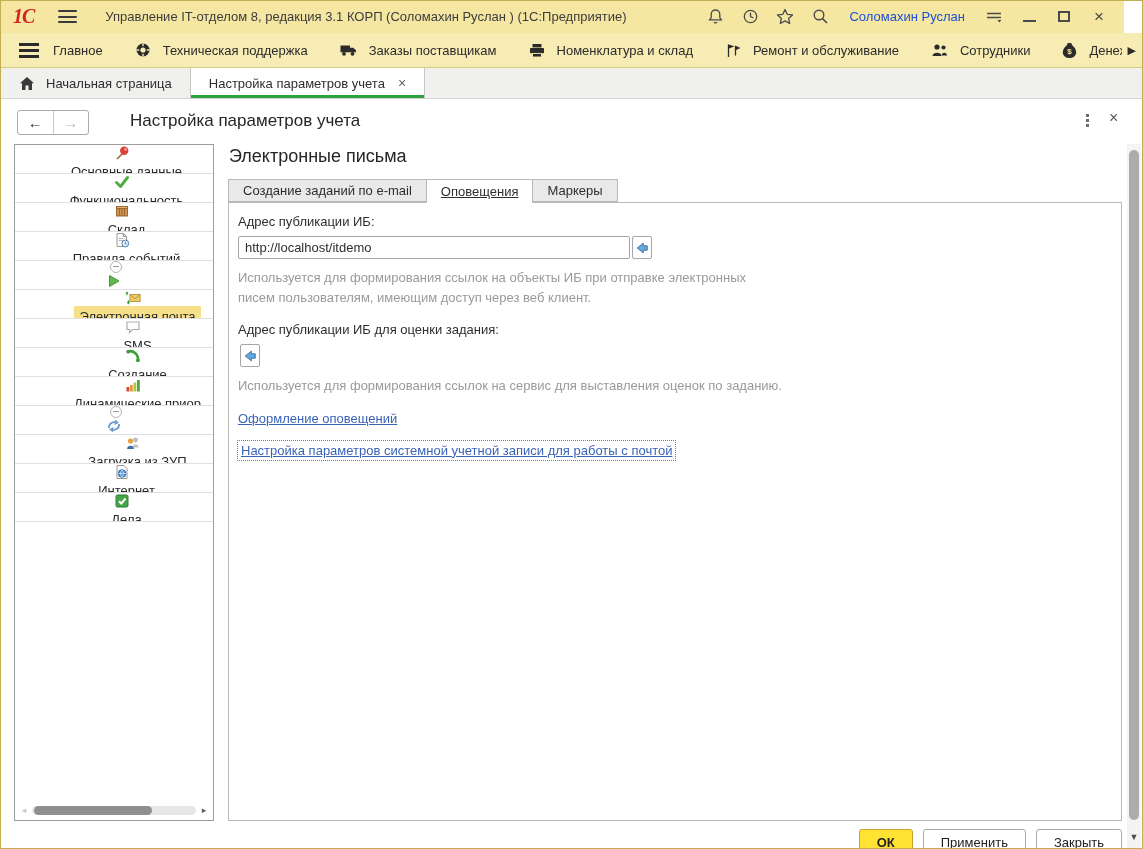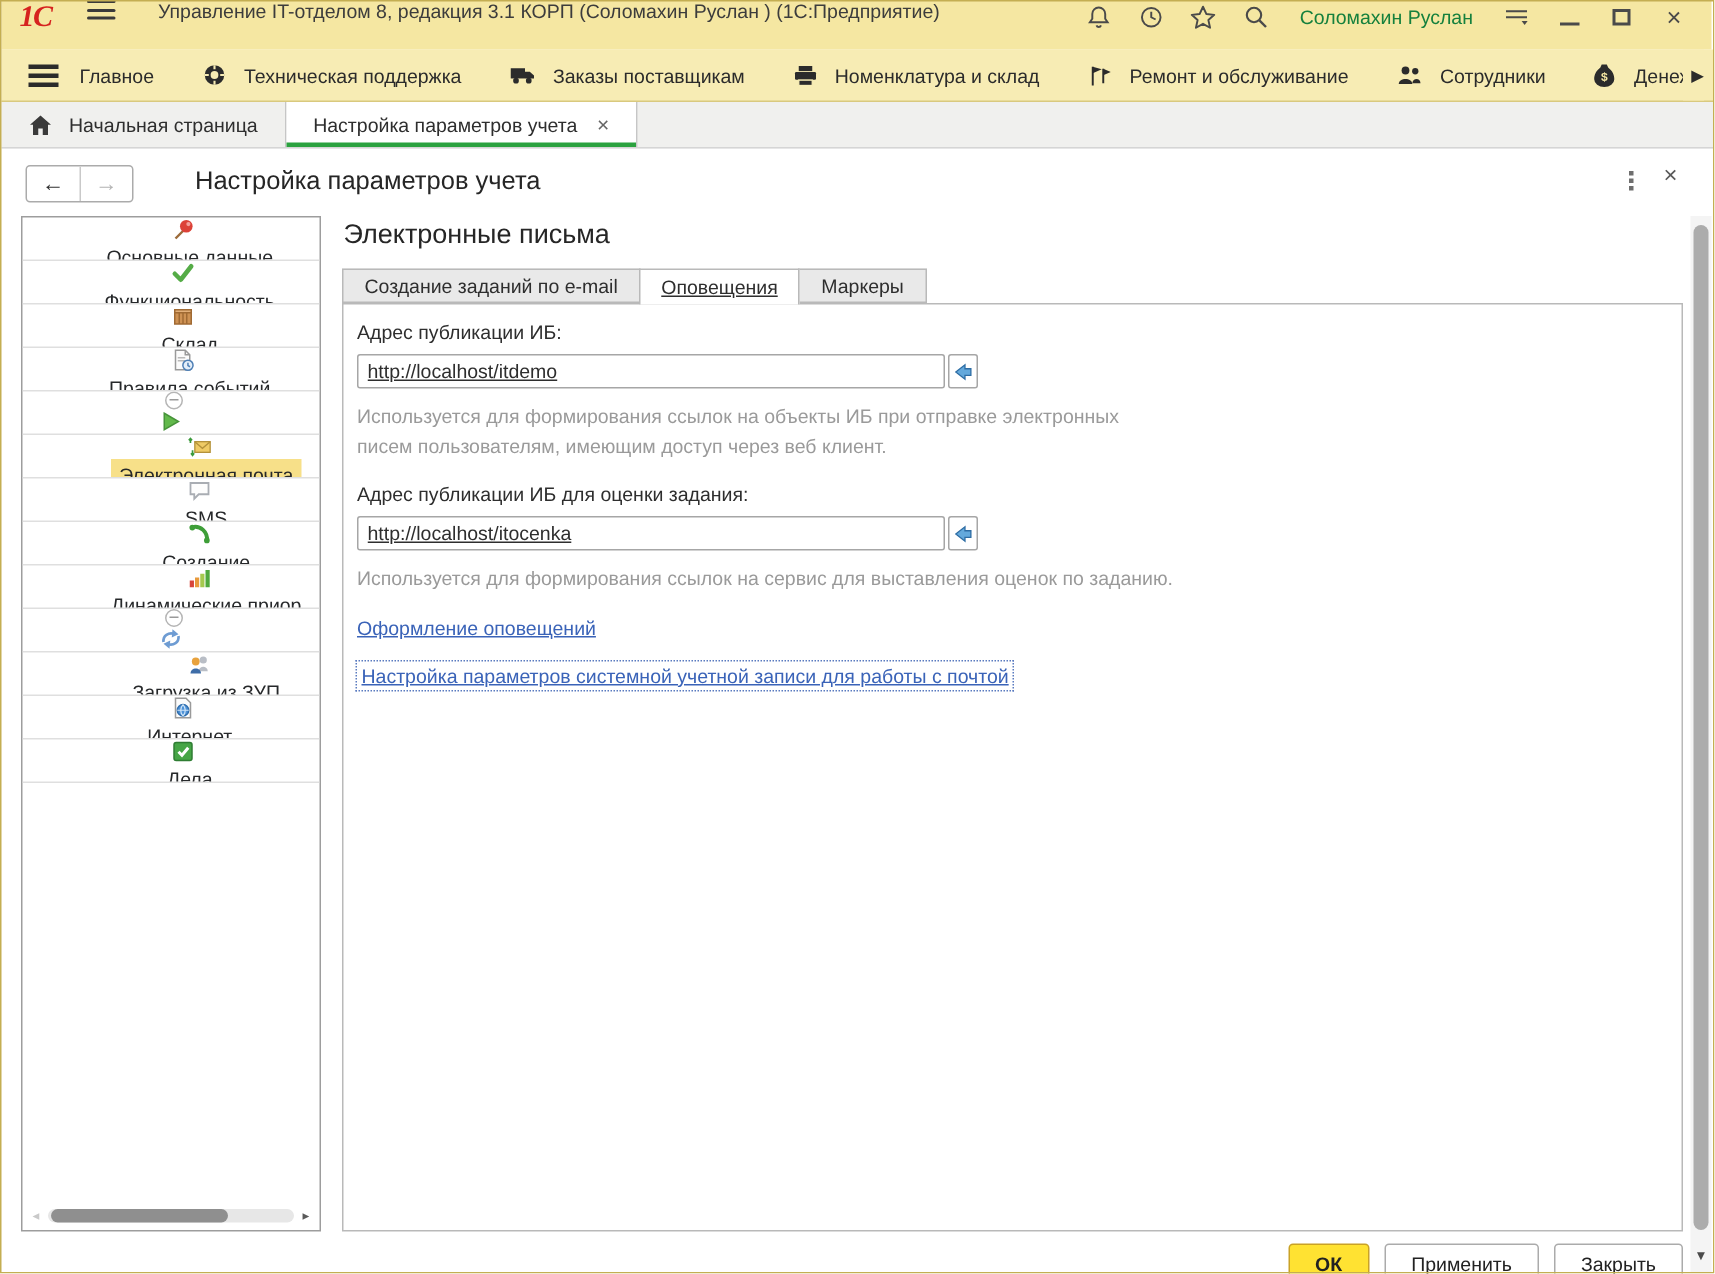--- a/index.html
+++ b/index.html
@@ -4,31 +4,31 @@
 <style>
   * { box-sizing: border-box; margin: 0; padding: 0; }
   html,body { width:1143px; height:849px; }
   body {
     position: relative; overflow: hidden; background: #fff;
     font-family: "Liberation Sans", sans-serif; font-size: 13px; color: #2E2E2E;
   }
   .frame { position:absolute; inset:0; border:1px solid #C4AE52; z-index:90; pointer-events:none; }
 
   
-  .titlebar { position:absolute; left:1px; top:0; right:2px; height:33px; background:#F5E7A2;
-              display:flex; align-items:flex-start; z-index:5; }
+  .titlebar { position:absolute; left:1px; top:0; right:19px; height:33px; background:#F5E7A2;
+              display:flex; align-items:center; z-index:5; }
   .logo { font-family:"Liberation Serif", serif; font-style:italic; font-weight:bold;
           font-size:20px; color:#D6231F; margin-left:12px; letter-spacing:-1px; }
   .hamb { width:19px; height:13px; margin-left:24px; display:flex; flex-direction:column;
           justify-content:space-between; cursor:pointer; }
   .hamb i { display:block; height:2px; background:#3A3A3A; border-radius:1px; }
   .app-title { margin-left:28px; color:#3C3C3C; white-space:nowrap; }
   .tb-right { margin-left:auto; display:flex; align-items:center; gap:13px; padding-right:14px; }
   .tb-icon { width:22px; height:22px; display:flex; align-items:center; justify-content:center; cursor:pointer; }
-  .user-name { color:#15803d; margin:0 5px; cursor:pointer; }
+  .user-name { color:#1d4ed8; margin:0 5px; cursor:pointer; }
   .win-min { width:13px; height:11px; border-bottom:2px solid #4A4A4A; cursor:pointer; }
   .win-max { width:12px; height:11px; border:2px solid #4A4A4A; cursor:pointer; }
   .win-close { font-size:17px; color:#4A4A4A; cursor:pointer; line-height:1; }
 
   
   .menubar { position:absolute; left:1px; top:33px; right:1px; height:35px; background:#F7ECB4;
              border-bottom:1px solid #D9C97E; display:flex; align-items:center;
              padding-left:18px; overflow:hidden; z-index:4;text-align:center; }
   .menu-hamb { width:20px; height:15px; display:flex; flex-direction:column; justify-content:space-between; cursor:pointer; flex:none; }
   .menu-hamb i { display:block; height:3px; background:#2B2B2B; }
@@ -86,21 +86,21 @@
   .content-heading { position:absolute; left:229px; top:146px; font-size:18px; color:#262626; }
   .ctabs { position:absolute; left:228px; top:179px; display:flex; align-items:flex-start; z-index:2; }
   .ctab { height:23px; padding:0 14px; display:flex; align-items:center; background:#E9E9E9;
           border:1px solid #B9B9B9; margin-right:-1px; cursor:pointer; color:#2E2E2E; }
   .ctab.active { background:#fff; height:24px; border-bottom:none; z-index:3;text-decoration:underline; }
   .cpanel { position:absolute; left:228px; top:202px; width:894px; height:619px;
             border:1px solid #B9B9B9; background:#fff; padding:9px 22px 0 9px; }
   .fld-label { margin:2px 0 7px; }
   .input-row { display:flex; align-items:stretch; margin-bottom:8px; }
   .text-input { width:392px; height:23px; border:1px solid #A6A6A6; border-radius:2px; padding:0 6px;
-                font-family:"Liberation Sans", sans-serif; font-size:13px; color:#2E2E2E;text-decoration:underline; }
+                font-family:"Liberation Sans", sans-serif; font-size:13px; color:#2E2E2E; }
   .fld-btn { width:20px; height:23px; border:1px solid #A6A6A6; border-radius:2px; background:#fff;
              margin-left:2px; display:flex; align-items:center; justify-content:center; cursor:pointer; }
   .help { color:#9A9A9A; line-height:1.5; max-width:545px; margin:9px 0 15px; }
   .link-row { margin-top:15px; }
   .link { display:inline-block; color:#3A63B8; text-decoration:underline; cursor:pointer; }
   .link.focused { outline:1px dotted #5A7BC0; padding:2px 3px; }
 
   
   .footer { position:absolute; left:1px; top:829px; width:1121px; display:flex;
             justify-content:flex-end; gap:10px; z-index:8; }
@@ -399,21 +399,20 @@
     <span class="fld-btn">
       <svg width="14" height="14" viewBox="0 0 16 16">
           <path d="M2.5 8 L9.5 2.5 V5.5 H14 V10.5 H9.5 V13.5 Z" fill="#64A9DC" stroke="#2E6DA4" stroke-width="1"></path>
         </svg>
     </span>
   </div>
   <div class="help">Используется для формирования ссылок на объекты ИБ при отправке электронных писем пользователям, имеющим доступ через веб клиент.</div>
 
   <div class="fld-label">Адрес публикации ИБ для оценки задания:</div>
   <div class="input-row">
-    <input class="text-input" type="text" value="http://localhost/itocenka" style="">
     <span class="fld-btn">
       <svg width="14" height="14" viewBox="0 0 16 16">
           <path d="M2.5 8 L9.5 2.5 V5.5 H14 V10.5 H9.5 V13.5 Z" fill="#64A9DC" stroke="#2E6DA4" stroke-width="1"></path>
         </svg>
     </span>
   </div>
   <div class="help">Используется для формирования ссылок на сервис для выставления оценок по заданию.</div>
 
   <div class="link-row"><span class="link">Оформление оповещений</span></div>
   <div class="link-row"><span class="link focused">Настройка параметров системной учетной записи для работы с почтой</span></div>

